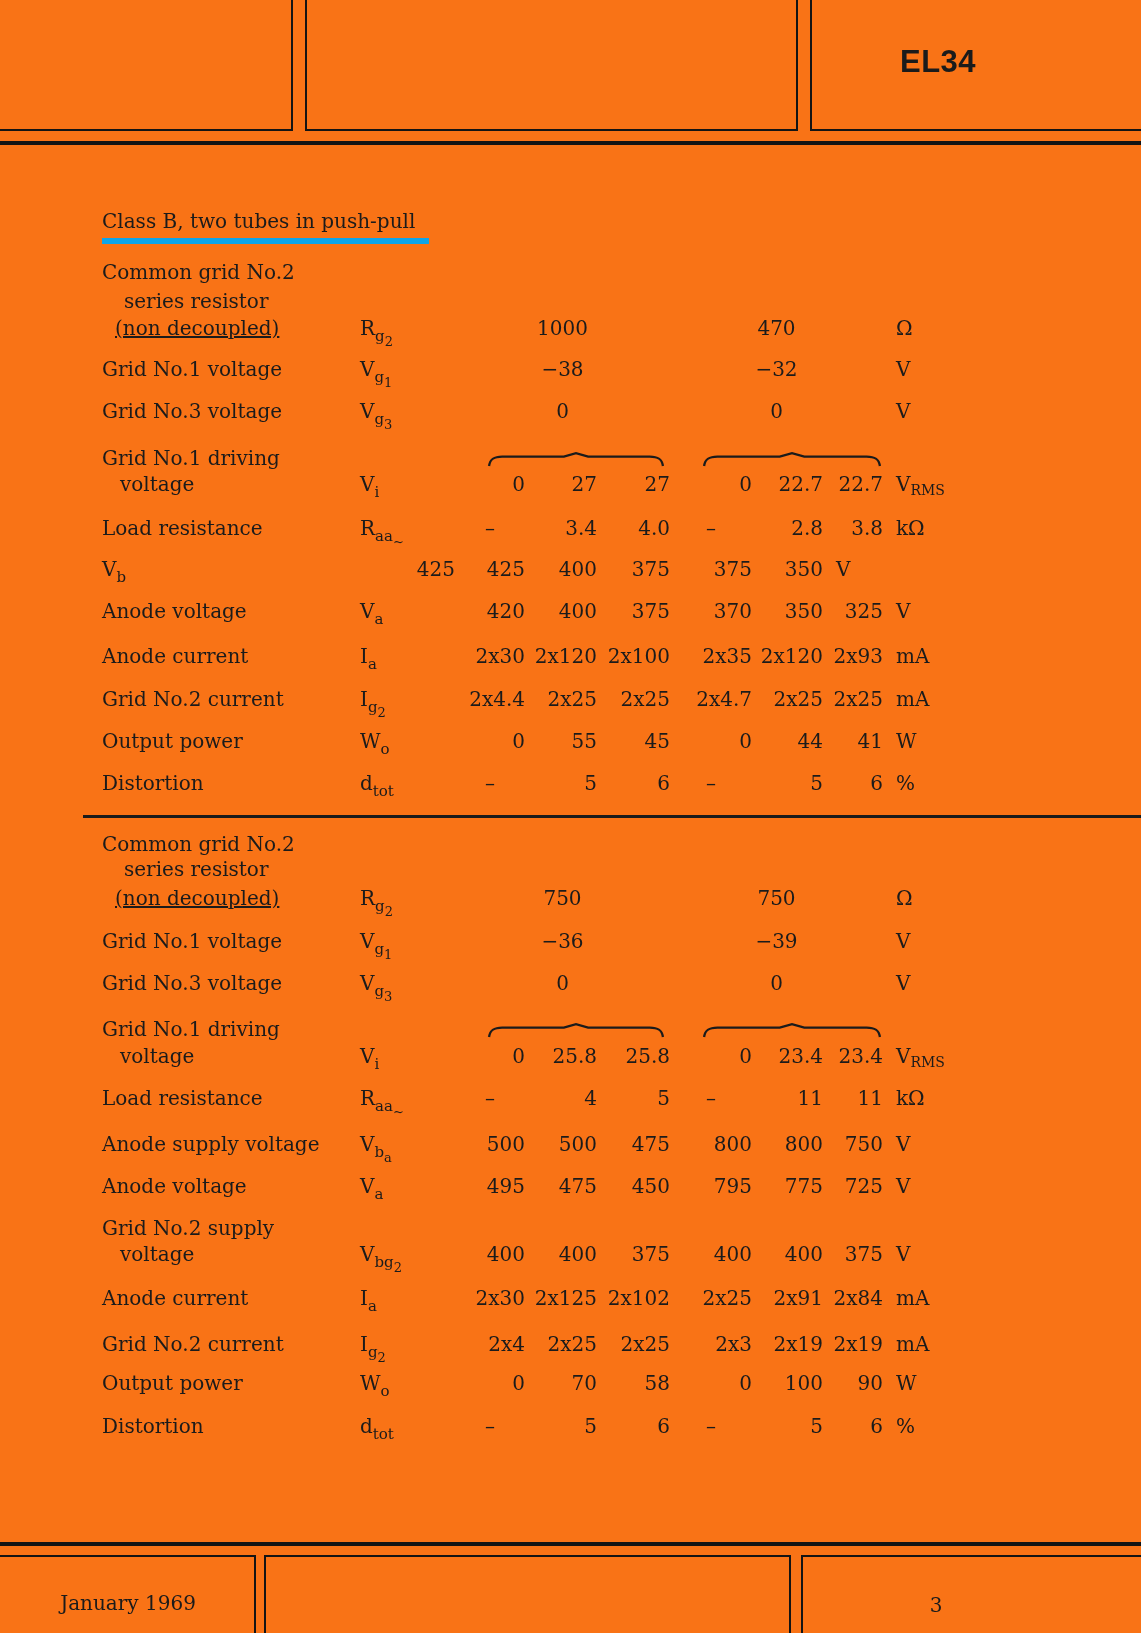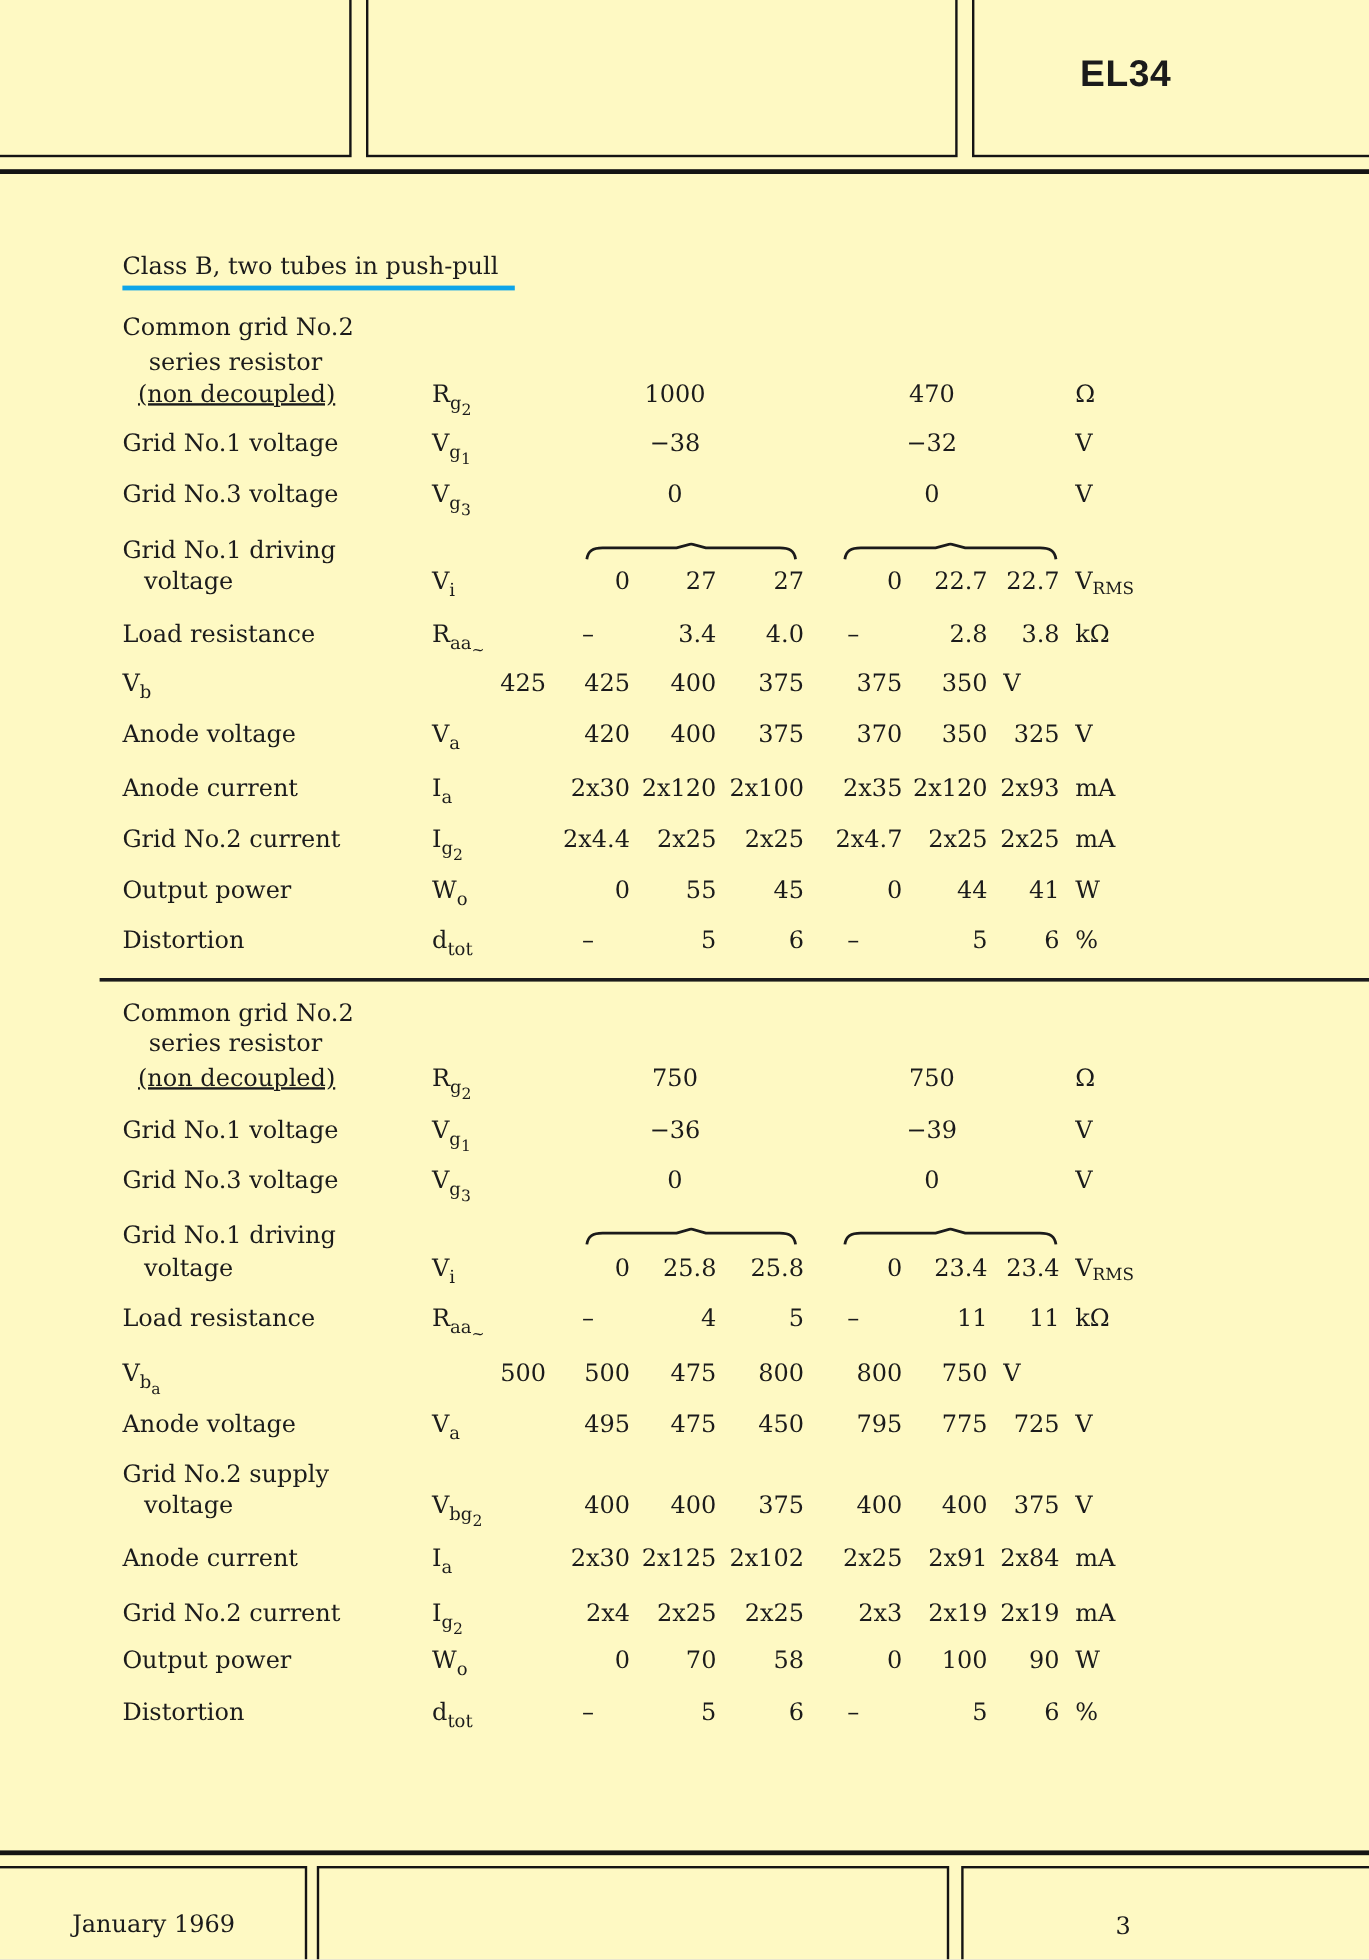--- a/index.html
+++ b/index.html
@@ -1,18 +1,18 @@
 <!DOCTYPE html>
 <html><head>
 <meta charset="utf-8">
 <style>
   html,body { margin:0; padding:0; background:#d8d8d4; }
   .page {
     position:relative; width:1141px; height:1633px;
-    background:#fef9c3; color:#1b1b1b; overflow:hidden;
+    background:#f97316; color:#1b1b1b; overflow:hidden;
     font-family:"DejaVu Serif", serif;
   }
   
   .box { position:absolute; border:2px solid #141414; background:transparent; box-sizing:border-box; }
   .hbox-left   { left:-6px;  top:-6px; width:299px; height:137px; }
   .hbox-center { left:305px; top:-6px; width:493px; height:137px; }
   .hbox-right  { left:810px; top:-6px; width:345px; height:137px; }
   .hrule-top   { position:absolute; left:0; top:141px; width:1141px; height:4px; background:#141414; }
   .brand {
     position:absolute; left:900px; top:44px;
@@ -26,21 +26,21 @@
   .fdate { position:absolute; left:0;    top:1588px; width:256px; text-align:center; font-size:20px; line-height:30px; }
   .fpage { position:absolute; left:801px; top:1590px; width:270px; text-align:center; font-size:20px; line-height:30px; }
   
   .title {
     position:absolute; left:102px; top:168px;
     font-size:20px; font-weight:bold; letter-spacing:0.5px; line-height:30px;
   }
   .subtitle {
     position:absolute; left:102px; top:209px;
     font-size:20px; line-height:24px; padding-bottom:5px; padding-right:14px;
-    border-bottom:4px solid #0ea5e9;
+    border-bottom:6px solid #0ea5e9;
   }
   
   .row {
     position:absolute; left:102px; width:862px; height:30px;
     display:grid; align-items:baseline;
     grid-template-columns:258px 95px 70px 72px 73px 82px 71px 60px 81px;
     font-size:20px; line-height:30px; white-space:nowrap;
   }
   .row.center2 { grid-template-columns:258px 95px 215px 213px 81px; }
   .lb   { text-align:left; }
@@ -250,20 +250,21 @@
     <div class="sy"><span>R</span><span class="s1s">aa</span><span class="s2s">~</span></div>
     <div class="n dc">–</div>
     <div class="n">4</div>
     <div class="n">5</div>
     <div class="n dc">–</div>
     <div class="n">11</div>
     <div class="n">11</div>
     <div class="un"><span>kΩ</span></div>
   </div>
   <div class="row" style="top:1129px">
+    <div class="lb">Anode supply voltage</div>
     <div class="sy"><span>V</span><span class="s1s">b</span><span class="s2s">a</span></div>
     <div class="n">500</div>
     <div class="n">500</div>
     <div class="n">475</div>
     <div class="n">800</div>
     <div class="n">800</div>
     <div class="n">750</div>
     <div class="un"><span>V</span></div>
   </div>
   <div class="row" style="top:1171px">

